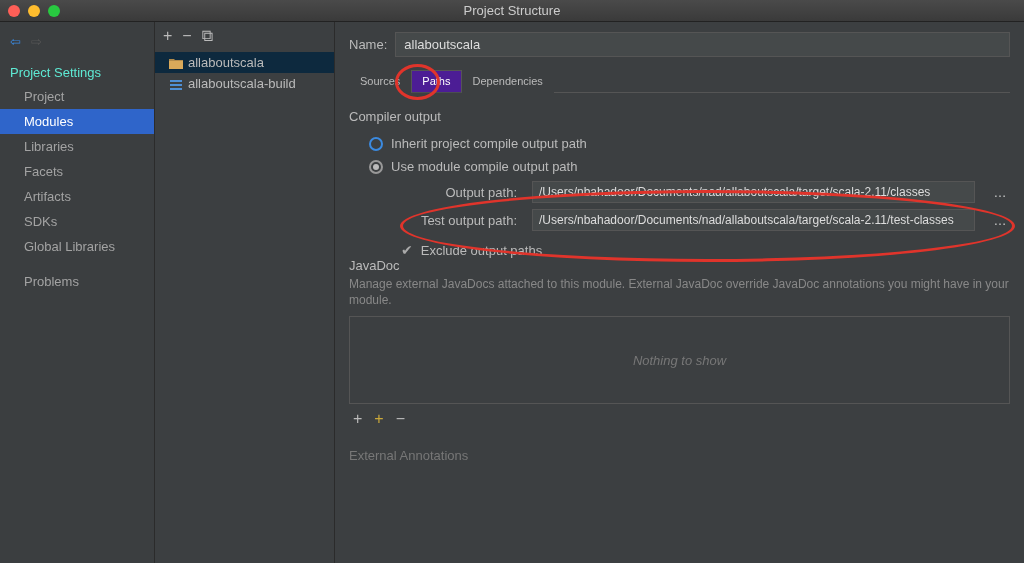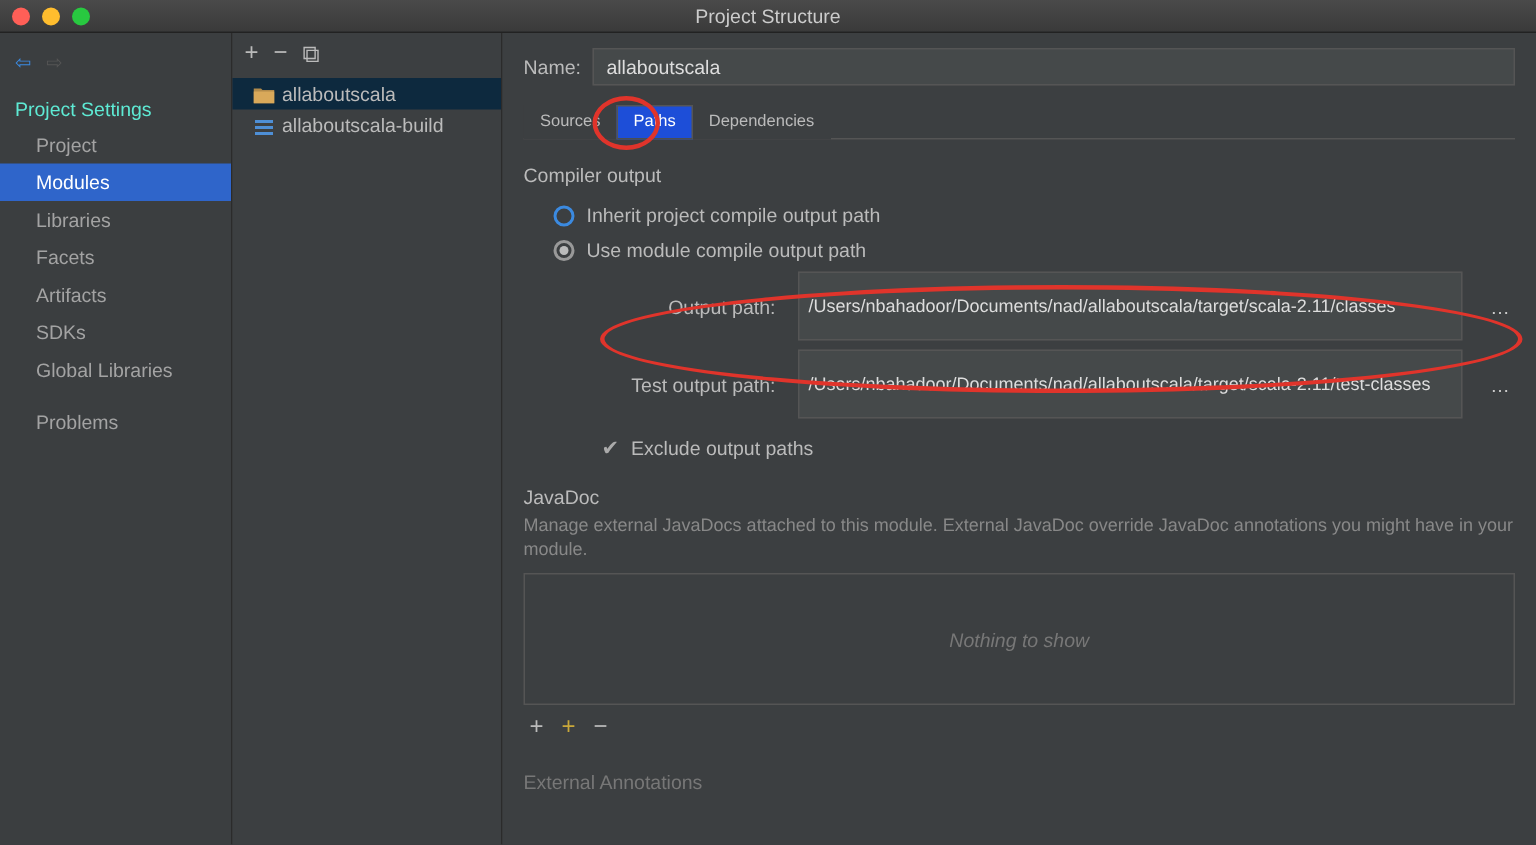--- a/index.html
+++ b/index.html
@@ -144,21 +144,21 @@
       color: #bbbbbb;
       font-size: 11px;
       background: #3c3f41;
       border: 1px solid transparent;
       border-bottom: none;
       position: relative;
       top: 1px;
       text-align: center;
     }
     .tab.active {
-      background: #1d4ed8;
+      background: #4c1d95;
       border: 1px solid #555;
       border-bottom: 1px solid #4b4e50;
       color: #fff;
     }
     .section-label {
       margin: 16px 0 8px 0;
       color: #bbbbbb;
     }
     .radio-row {
       display: flex;
@@ -195,21 +195,21 @@
     .path-label {
       width: 120px;
       text-align: right;
       color: #bbbbbb;
     }
     .path-input {
       flex: 1;
       background: #45494a;
       border: 1px solid #555;
       color: #ddd;
-      padding: 15px 6px;
+      padding: 3px 6px;
       font-size: 12px;
       overflow: hidden;
       white-space: nowrap;
       text-overflow: clip;
     }
     .dots-button {
       width: 20px;
       text-align: center;
       color: #ccc;
       cursor: pointer;
@@ -218,21 +218,20 @@
       display: flex;
       align-items: center;
       gap: 8px;
       padding: 8px 0 0 52px;
     }
     .checkmark {
       color: #aaa;
       font-size: 14px;
     }
     .javadoc-section {
-      margin-top: 18px;
     }
     .javadoc-desc {
       color: #888;
       font-size: 12px;
       margin: 4px 0 8px 0;
       line-height: 1.3;
     }
     .empty-box {
       border: 1px solid #555;
       height: 88px;

